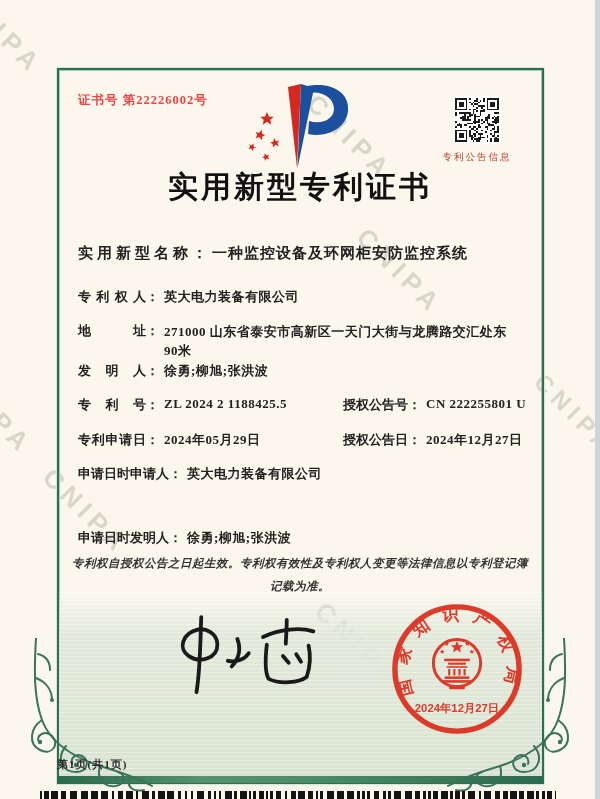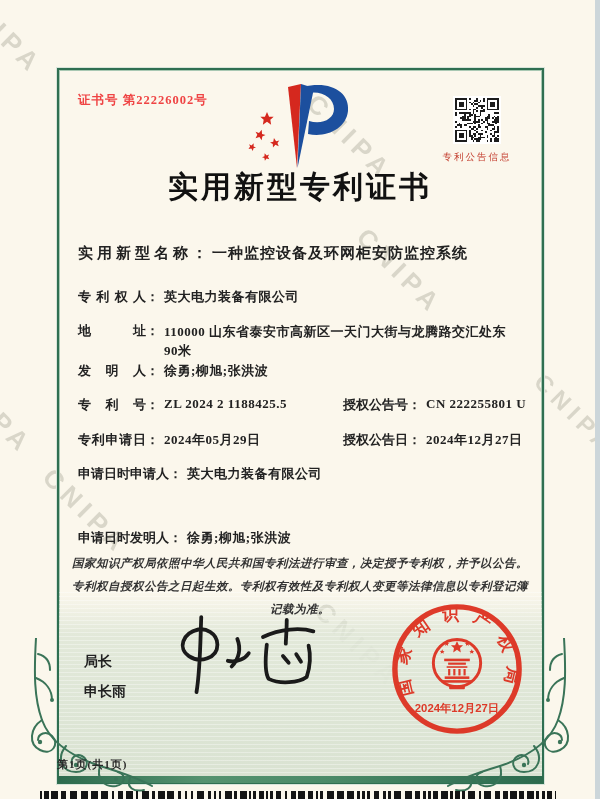--- a/index.html
+++ b/index.html
@@ -340,21 +340,21 @@
 
     <div class="row row-first" style="top:244px;">
       <span class="lab">实用新型名称</span><span class="colon">：</span><span class="val">一种监控设备及环网柜安防监控系统</span>
     </div>
 
     <div class="row" style="top:288px;">
       <span class="jl">专利权人</span><span class="colon">：</span><span class="val">英大电力装备有限公司</span>
     </div>
 
     <div class="row row-addr" style="top:322px;">
-      <span class="jl">地址</span><span class="colon">：</span><span class="val">110000 山东省泰安市高新区一天门大街与龙腾路交汇处东90米</span>
+      <span class="jl">地址</span><span class="colon">：</span><span class="val">271000 山东省泰安市高新区一天门大街与龙腾路交汇处东90米</span>
     </div>
 
     <div class="row" style="top:362px;">
       <span class="jl">发明人</span><span class="colon">：</span><span class="val">徐勇;柳旭;张洪波</span>
     </div>
 
     <div class="row" style="top:396px;">
       <span class="jl">专利号</span><span class="colon">：</span><span class="val">ZL 2024 2 1188425.5</span>
       <span class="col2">
         <span>授权公告号</span><span class="colon">：</span><span class="val">CN 222255801 U</span>
@@ -371,21 +371,20 @@
     <div class="row" style="top:465px;">
       <span>申请日时申请人</span><span class="colon">：</span><span class="val">英大电力装备有限公司</span>
     </div>
 
     <div class="row" style="top:501px;margin-top:28px;">
       <span>申请日时发明人</span><span class="colon">：</span><span class="val">徐勇;柳旭;张洪波</span>
     </div>
   </div>
 
   <div class="legal">
-    <div>国家知识产权局依照中华人民共和国专利法进行审查，决定授予专利权，并予以公告。</div>
     <div>专利权自授权公告之日起生效。专利权有效性及专利权人变更等法律信息以专利登记簿记载为准。</div>
   </div>
 
   <div class="flourish flourish-left">
     <svg width="132" height="155" viewBox="0 0 132 155">
       <g fill="none" stroke="#3a7458" stroke-width="2" stroke-linecap="round">
         <path d="M10,0 C8,35 8,60 16,82 C24,104 44,118 74,128 C94,134 112,140 126,148"></path>
         <path d="M16,82 C4,90 2,106 14,112 C26,118 34,106 26,98 C20,92 12,96 12,102"></path>
         <path d="M40,108 C30,120 36,134 50,134 C62,134 64,122 56,118 C50,115 44,120 46,126"></path>
         <path d="M74,128 C70,140 78,150 90,148 C100,146 100,136 92,134"></path>
@@ -414,24 +413,20 @@
       </g>
       <g fill="#3a7458">
         <circle cx="14" cy="104" r="2.2"></circle>
           <circle cx="50" cy="127" r="2.2"></circle>
         <circle cx="90" cy="141" r="2"></circle>
           <circle cx="26" cy="62" r="2"></circle>
       </g>
     </svg>
   </div>
 
-  <div class="signatory">
-    <div>局长</div>
-    <div>申长雨</div>
-  </div>
 
   <div class="signature">
     <svg width="152" height="98" viewBox="0 0 160 98">
       <g fill="none" stroke="#1a1a1a" stroke-width="4" stroke-linecap="round" stroke-linejoin="round">
         <path d="M32,20 C15,24 10,40 22,48 C34,56 52,50 52,36 C52,24 39,17 29,21"></path>
         <path d="M35,7 C34,32 34,62 30,86"></path>
         <path d="M73,30 C77,40 75,51 67,59"></path>
         <path d="M63,53 C73,55 81,51 85,45"></path>
         <path d="M100,28 C118,19 140,18 153,22"></path>
         <path d="M125,10 C125,22 124,30 124,35"></path>

